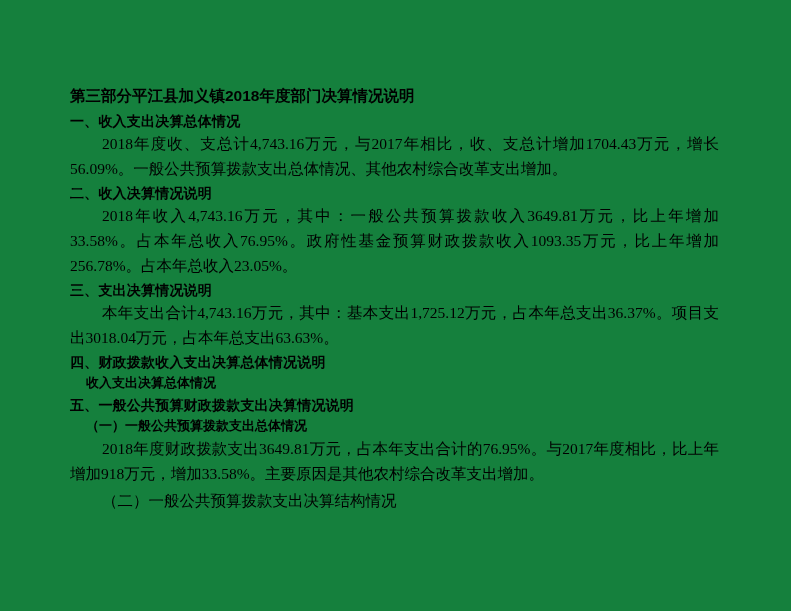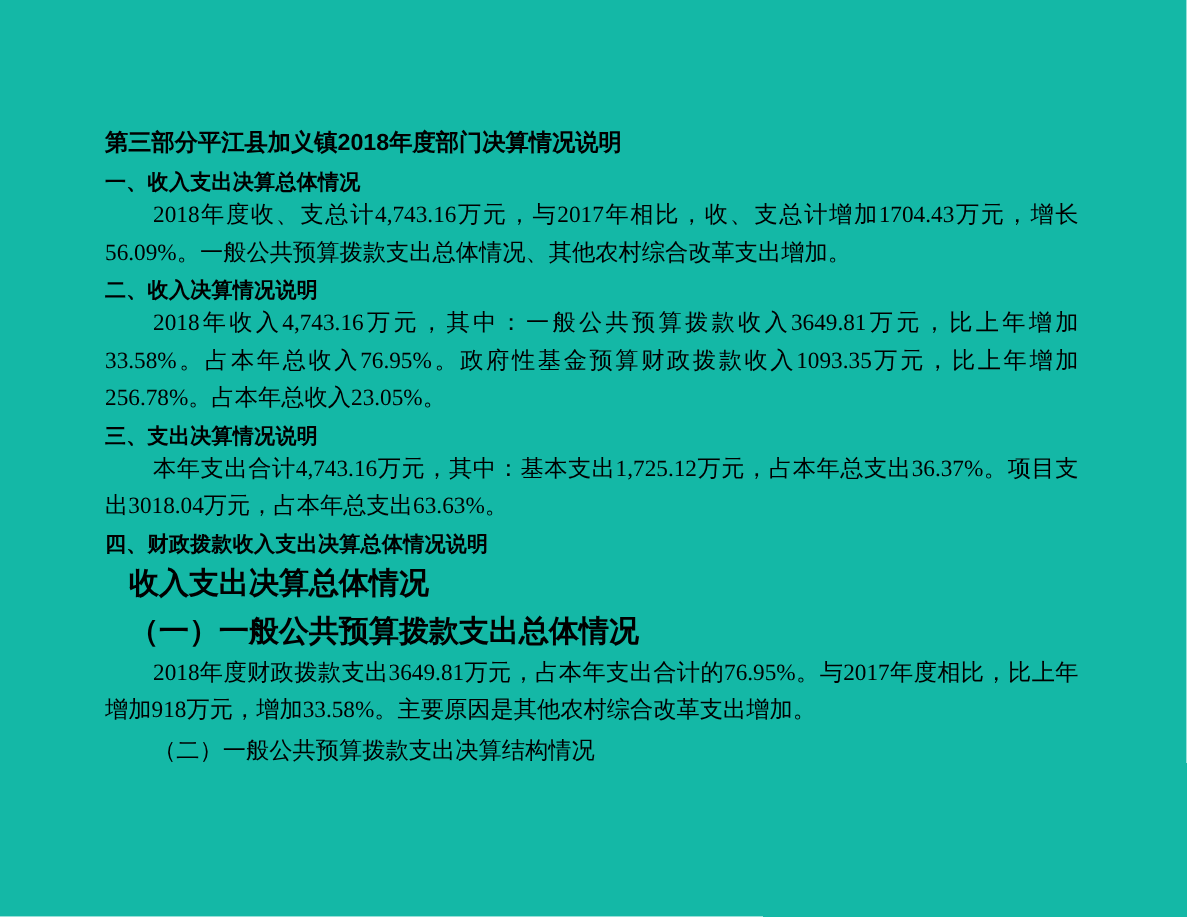--- a/index.html
+++ b/index.html
@@ -11,21 +11,21 @@
     width: 791px;
     height: 611px;
     font-family: "Liberation Serif", "DejaVu Serif", serif;
     color: #000000;
     overflow: hidden;
   }
   .page {
     position: relative;
     width: 791px;
     height: 611px;
-    background: #14b8a6;
+    background: #15803d;
     box-sizing: border-box;
     padding: 84px 72px 0 70px;
   }
   .doc-title {
     font-family: "Liberation Sans", "DejaVu Sans", sans-serif;
     font-size: 15.5px;
     font-weight: bold;
     line-height: 1.55;
     margin: 0 0 2px 0;
     letter-spacing: 0px;
@@ -33,21 +33,21 @@
   .h-section {
     font-family: "Liberation Sans", "DejaVu Sans", sans-serif;
     font-size: 14px;
     font-weight: bold;
     line-height: 1.6;
     margin: 0;
     letter-spacing: 0.2px;
   }
   .h-sub {
     font-family: "Liberation Sans", "DejaVu Sans", sans-serif;
-    font-size: 20px;
+    font-size: 13px;
     font-weight: bold;
     line-height: 1.6;
     margin: 0;
     padding-left: 16px;
   }
   .h-sub2 {
     font-family: "Liberation Sans", "DejaVu Sans", sans-serif;
     font-size: 15.5px;
     font-weight: normal;
     line-height: 1.6;
@@ -77,19 +77,20 @@
 
   <p class="h-section">二、收入决算情况说明</p>
   <p class="para">2018年收入4,743.16万元，其中：一般公共预算拨款收入3649.81万元，比上年增加33.58%。占本年总收入76.95%。政府性基金预算财政拨款收入1093.35万元，比上年增加256.78%。占本年总收入23.05%。</p>
 
   <p class="h-section">三、支出决算情况说明</p>
   <p class="para">本年支出合计4,743.16万元，其中：基本支出1,725.12万元，占本年总支出36.37%。项目支出3018.04万元，占本年总支出63.63%。</p>
 
   <p class="h-section">四、财政拨款收入支出决算总体情况说明</p>
   <p class="h-sub">收入支出决算总体情况</p>
 
+  <p class="h-section">五、一般公共预算财政拨款支出决算情况说明</p>
   <p class="h-sub">（一）一般公共预算拨款支出总体情况</p>
   <p class="para">2018年度财政拨款支出3649.81万元，占本年支出合计的76.95%。与2017年度相比，比上年增加918万元，增加33.58%。主要原因是其他农村综合改革支出增加。</p>
 
   <div class="spacer-sm"></div>
   <p class="h-sub2">（二）一般公共预算拨款支出决算结构情况</p>
 
 </div>
 
 </body></html>

